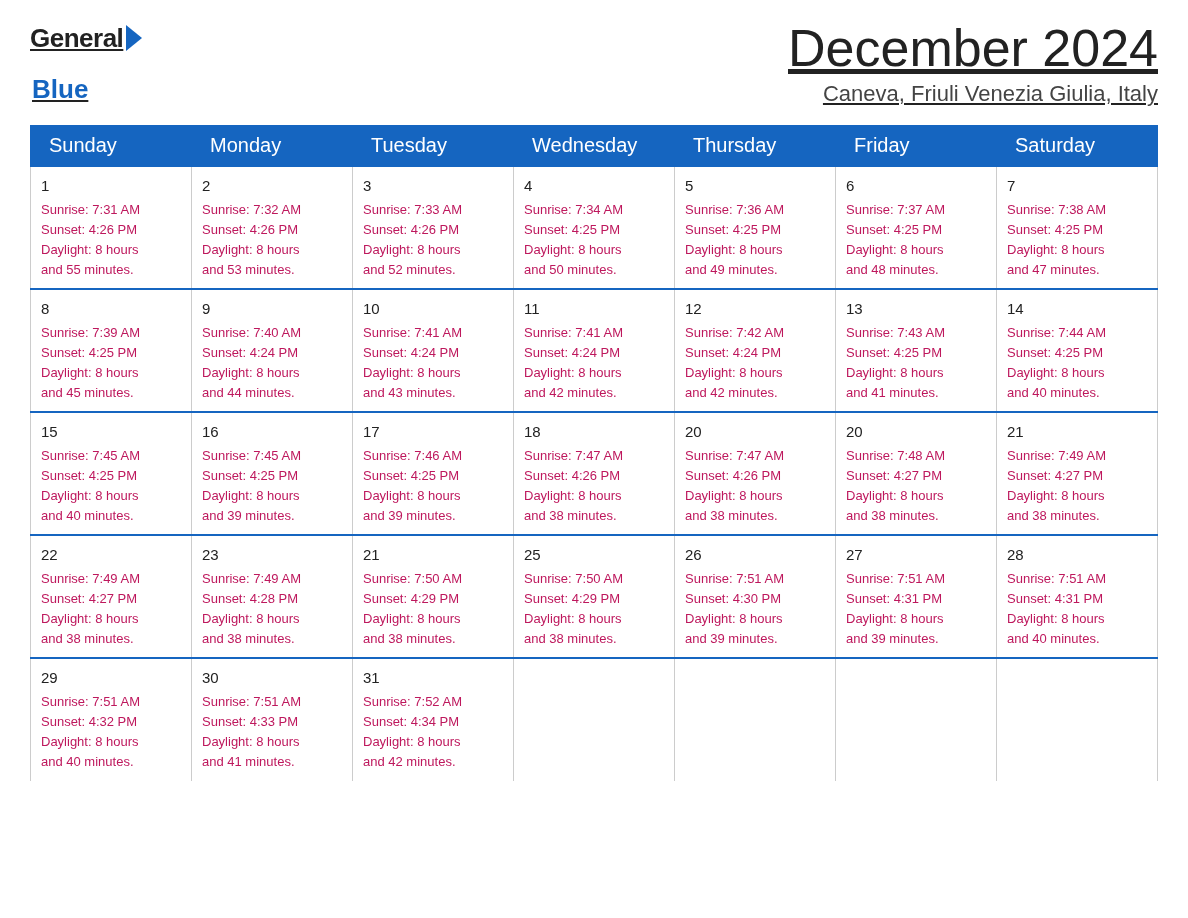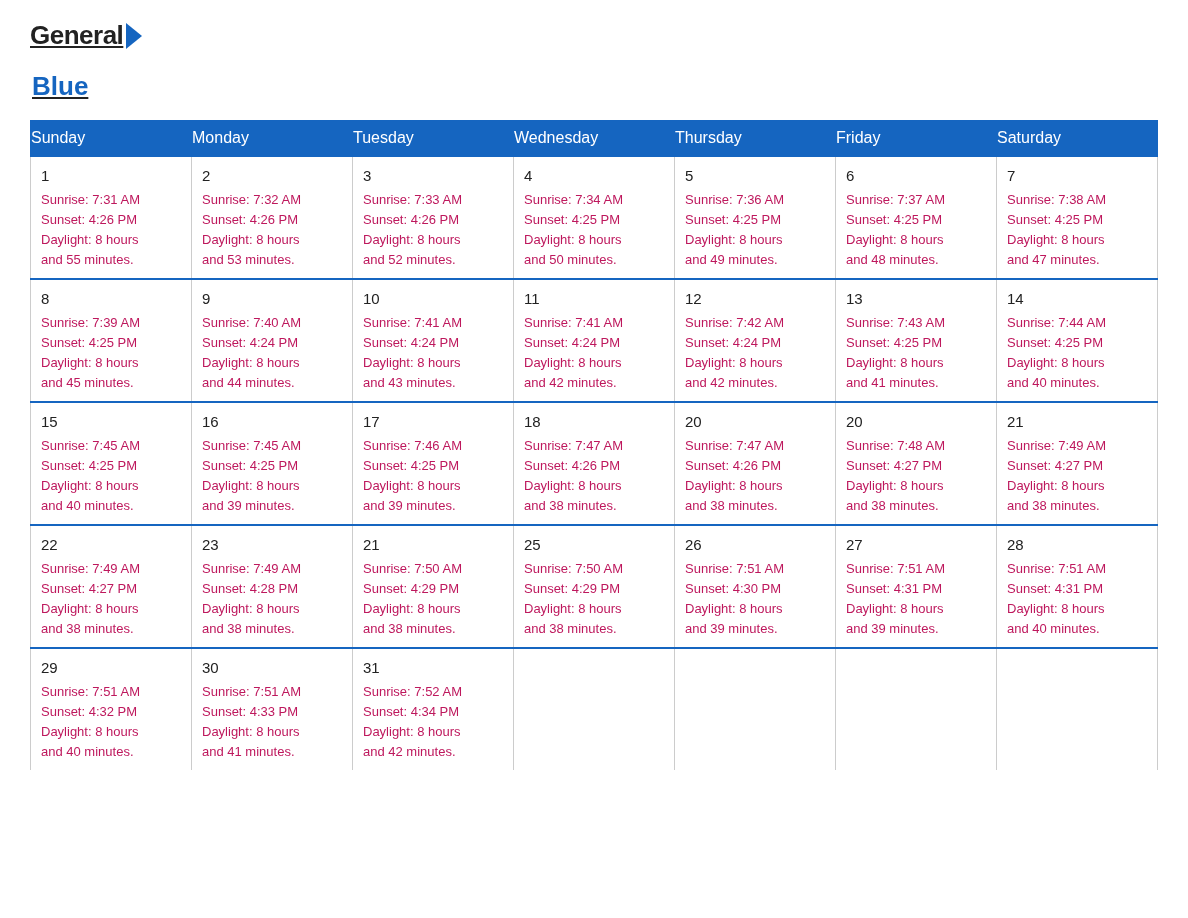--- a/index.html
+++ b/index.html
@@ -60,23 +60,23 @@
       margin-top: 4px;
     }
     table {
       width: 100%;
       border-collapse: collapse;
       table-layout: fixed;
     }
     thead th {
       background: #1565c0;
       color: #fff;
-      font-size: 16px;
+      font-size: 20px;
       font-weight: normal;
-      padding: 8px 0;
+      padding: 8px 18px;
       text-align: left;
       border: 1px solid #1565c0;
     }
     tbody td {
       vertical-align: top;
       padding: 8px 10px;
       font-size: 13.5px;
       border: 1px solid #ccc;
       border-top: 2px solid #1565c0;
       min-height: 100px;
@@ -115,20 +115,24 @@
 
 <div class="header">
   <div class="logo">
     <div class="logo-text">
       <span class="logo-general">General</span>
       <span class="logo-arrow"></span>
     </div>
     <div class="logo-sub">
       <span class="logo-blue">Blue</span>
     </div>
+  </div>
+  <div class="title-block">
+    <h1>December 2024</h1>
+    <h2>Caneva, Friuli Venezia Giulia, Italy</h2>
   </div>
 </div>
 
 <table>
   <thead>
     <tr>
       <th>Sunday</th>
       <th>Monday</th>
       <th>Tuesday</th>
       <th>Wednesday</th>

